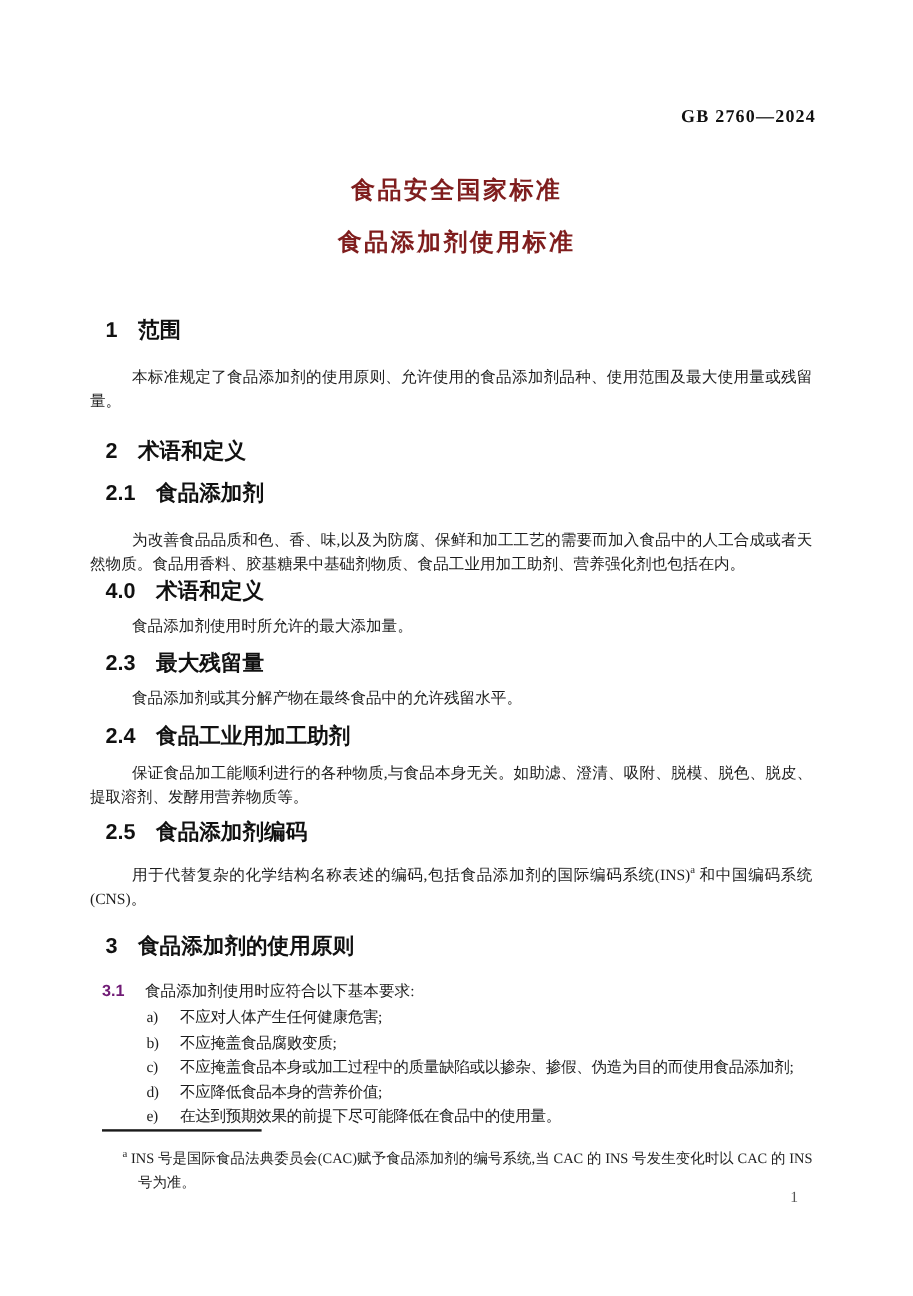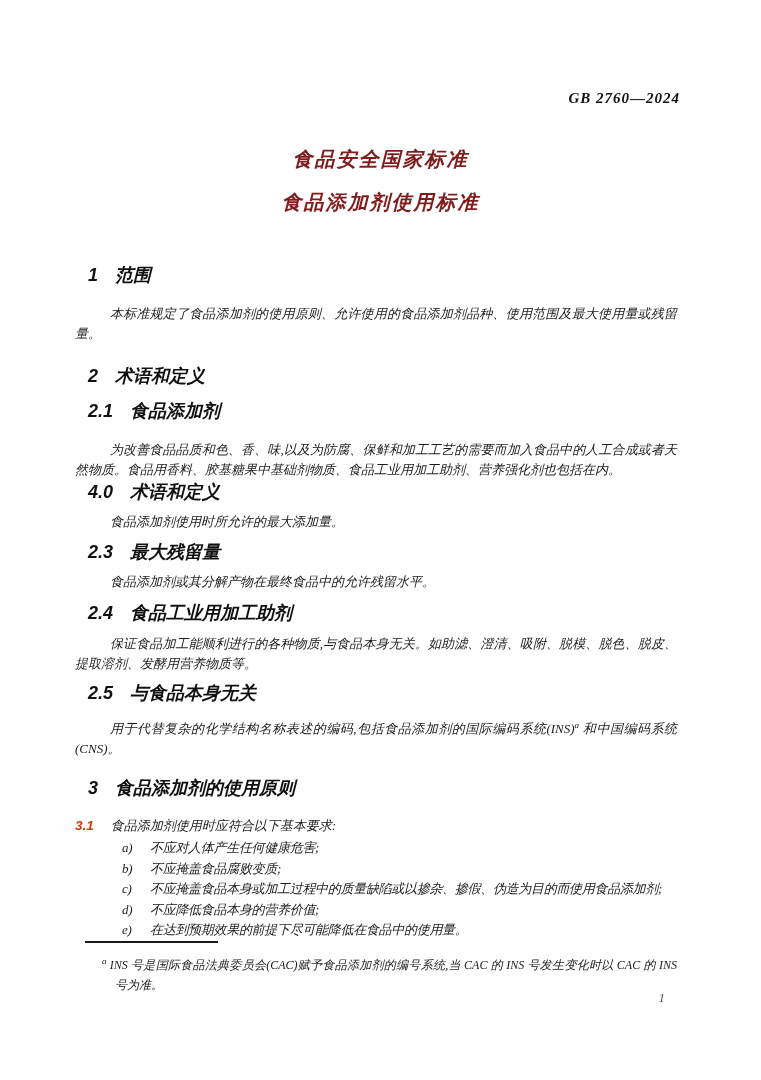--- a/index.html
+++ b/index.html
@@ -10,21 +10,20 @@
   .page {
     position: relative;
     width: 761px;
     height: 1080px;
     background: #ffffff;
     color: #1c1c1c;
     font-family: "Liberation Serif", serif;
     font-size: 13px;
     line-height: 19.5px;
     overflow: hidden;
-    font-style: italic;
   }
   
   .doc-code {
     position: absolute;
     top: 89px;
     right: 81px;
     font-family: "Liberation Serif", serif;
     font-weight: 700;
     font-size: 15px;
     letter-spacing: 1px;
@@ -64,25 +63,26 @@
     margin-right: 17px;
   }
   .para {
     text-indent: 35px;
     text-align: justify;
   }
   
   .req-line { white-space: nowrap; }
   .req-line .num {
     display: inline-block;
+    margin-left: 10px;
     margin-right: 17px;
     font-family: "Liberation Sans", sans-serif;
     font-weight: 700;
     font-size: 13.5px;
-    color: #c2410c;
+    color: #701a75;
   }
   
   .list { }
   .list-item {
     display: flex;
     line-height: 20.5px;
     font-size: 13px;
     letter-spacing: -0.3px;
   }
   .list-item .label {
@@ -164,21 +164,21 @@
     <span class="num">2.3</span><span>最大残留量</span>
   </div>
   <div class="block para" style="top:572px">食品添加剂或其分解产物在最终食品中的允许残留水平。</div>
 
   <div class="block clause-h" style="top:604px">
     <span class="num">2.4</span><span>食品工业用加工助剂</span>
   </div>
   <div class="block para" style="top:634px">保证食品加工能顺利进行的各种物质,与食品本身无关。如助滤、澄清、吸附、脱模、脱色、脱皮、提取溶剂、发酵用营养物质等。</div>
 
   <div class="block clause-h" style="top:684px">
-    <span class="num">2.5</span><span>与食品本身无关</span>
+    <span class="num">2.5</span><span>食品添加剂编码</span>
   </div>
   <div class="block para" style="top:719px">
     <span>用于代替复杂的化学结构名称表述的编码,包括食品添加剂的国际编码系统(INS)</span><sup class="ins-sup">a</sup><span> 和中国编码系统 (CNS)。</span>
   </div>
 
   <div class="block clause-h" style="top:779px">
     <span class="num">3</span><span>食品添加剂的使用原则</span>
   </div>
 
   <div class="block req-line" style="top:816px">

